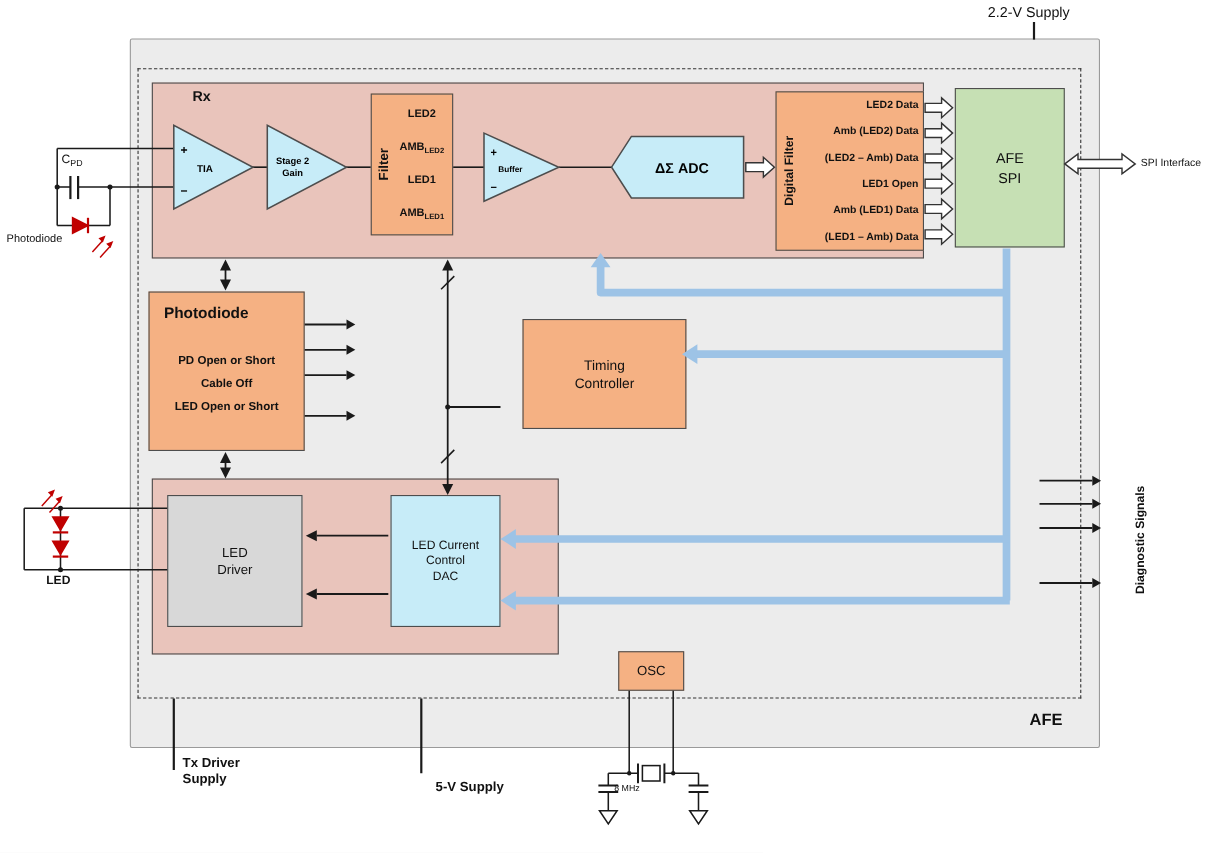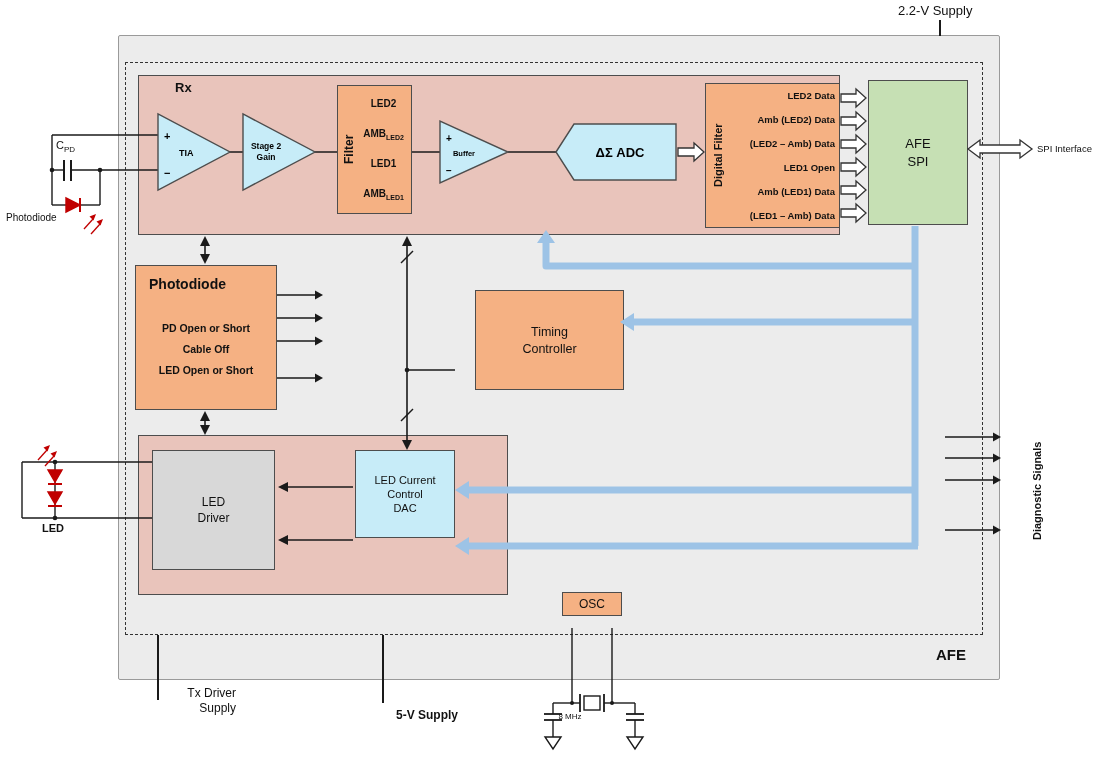--- a/index.html
+++ b/index.html
@@ -74,27 +74,27 @@
     <div>Controller</div>
   </div>
 
   <div class="block pink z3" style="left:138px;top:435px;width:370px;height:160px;"></div>
 
   <div class="block grayblk center-col z4" style="left:152px;top:450px;width:123px;height:120px;font-size:12px;gap:2px;">
     <div>LED</div>
     <div>Driver</div>
   </div>
 
-  <div class="block cyan center-col z4" style="left:355px;top:450px;width:100px;height:88px;font-size:11px;gap:2px;">
+  <div class="block cyan center-col z4" style="left:355px;top:450px;width:100px;height:120px;font-size:11px;gap:2px;">
     <div>LED Current</div>
     <div>Control</div>
     <div>DAC</div>
   </div>
 
-  <div class="block orange center-col z4" style="left:562px;top:592px;width:60px;height:24px;font-size:12px;">
+  <div class="block orange center-col z4" style="left:562px;top:592px;width:60px;height:36px;font-size:12px;">
     <div>OSC</div>
   </div>
 
   <svg class="svg-layer" width="1100" height="775" viewBox="0 0 1100 775">
 
     <g stroke="#1a1a1a" stroke-width="2">
       <line x1="940" y1="20" x2="940" y2="36"></line>
       <line x1="158" y1="635" x2="158" y2="700"></line>
       <line x1="383" y1="635" x2="383" y2="703"></line>
     </g>
@@ -286,21 +286,21 @@
   </svg>
 
   <div class="lbl z30" style="left:898px;top:3px;font-weight:normal;font-size:13px;">2.2-V Supply</div>
 
   <div class="lbl z30" style="left:1037px;top:143px;font-size:9.5px;">SPI Interface</div>
 
   <div class="abs vtext z30" style="left:1028px;top:418px;width:18px;height:145px;font-size:11px;white-space:nowrap;">Diagnostic Signals</div>
 
   <div class="lbl z30" style="left:936px;top:646px;font-weight:bold;font-size:15px;">AFE</div>
 
-  <div class="abs z30" style="left:166px;top:686px;width:70px;font-weight:normal;font-size:12px;line-height:15px;text-align:right;">Tx Driver Supply</div>
+  <div class="abs z30" style="left:166px;top:686px;width:70px;font-weight:bold;font-size:12px;line-height:15px;">Tx Driver Supply</div>
 
   <div class="lbl z30" style="left:396px;top:708px;font-weight:bold;font-size:12px;">5-V Supply</div>
 
   <div class="lbl z30" style="left:6px;top:212px;font-size:10px;">Photodiode</div>
 
   <div class="lbl z30" style="left:56px;top:139px;font-size:11px;">
     <span>C</span><sub style="font-size:8px;">PD</sub>
   </div>
 
   <div class="lbl z30" style="left:42px;top:522px;font-weight:bold;font-size:11px;">LED</div>

